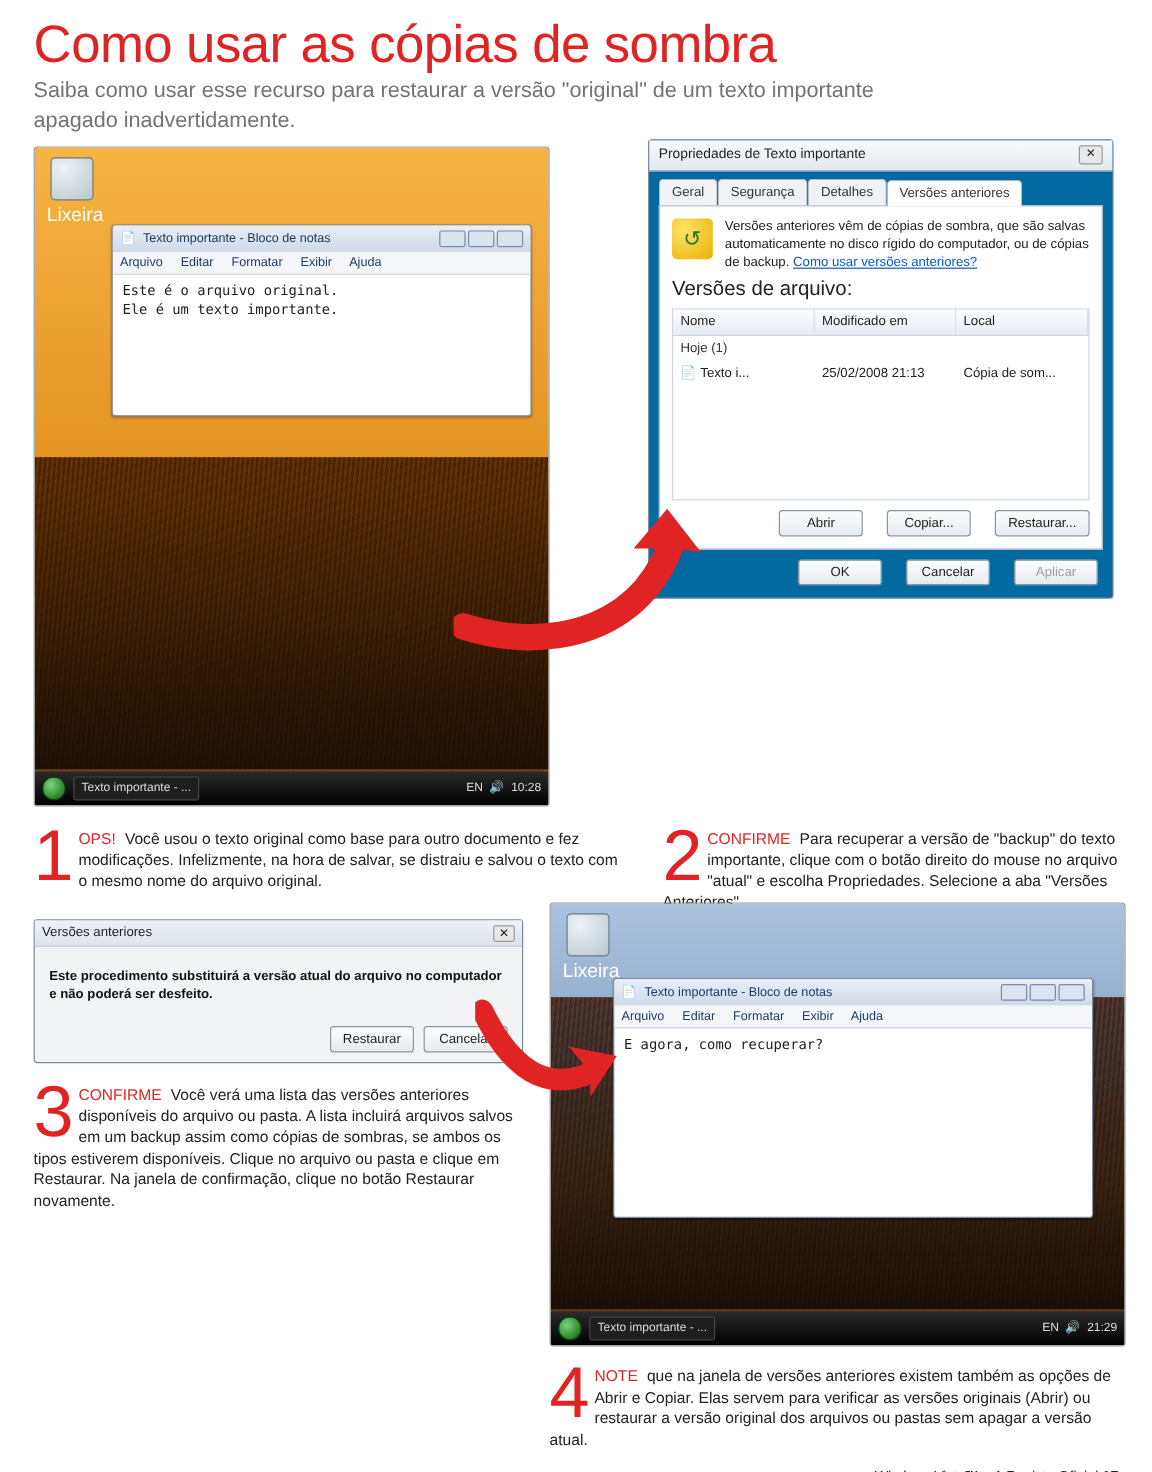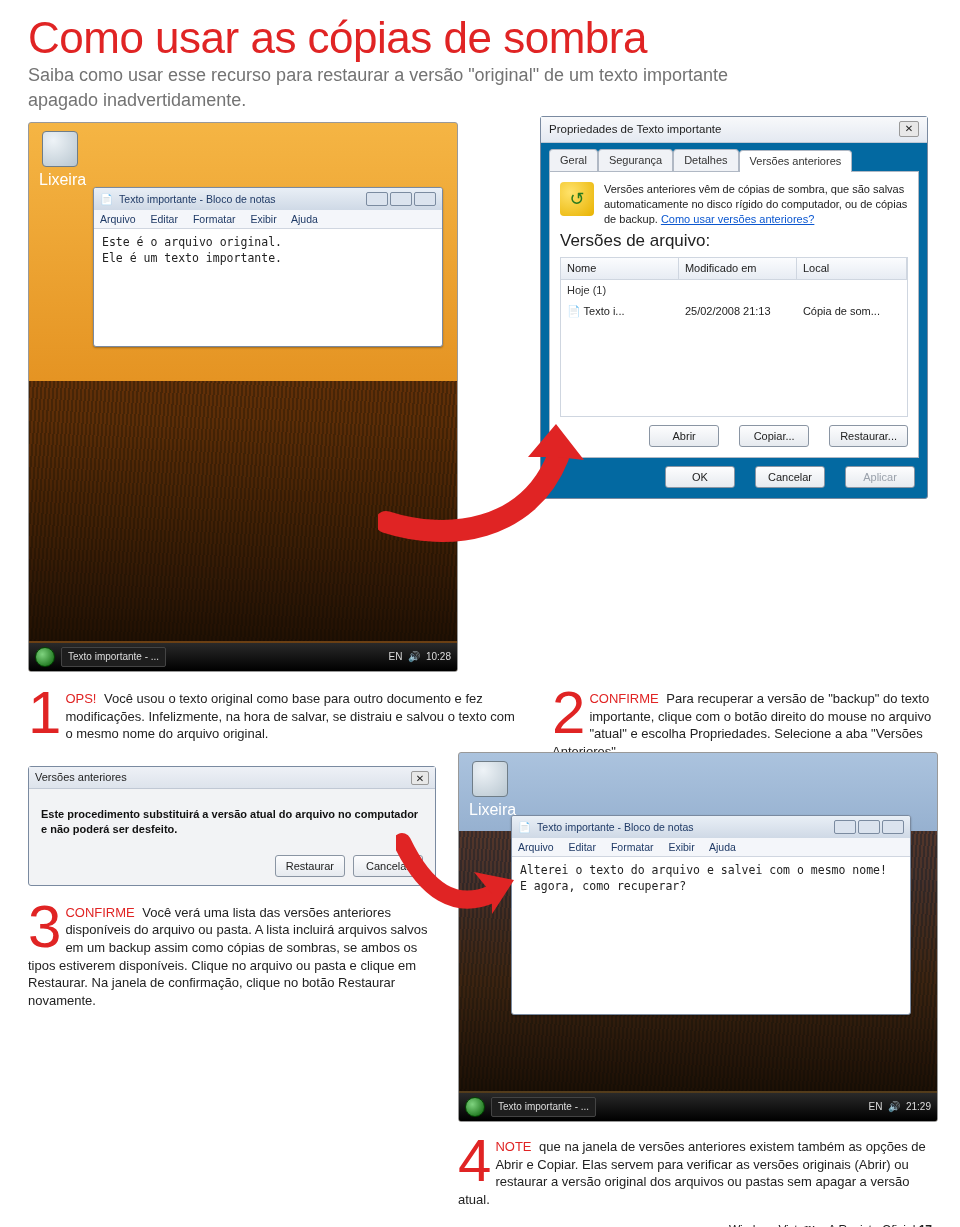--- a/index.html
+++ b/index.html
@@ -283,21 +283,20 @@
           </div>
         </div>
         <div class="np-menu">
           <span>Arquivo</span>
           <span>Editar</span>
           <span>Formatar</span>
           <span>Exibir</span>
           <span>Ajuda</span>
         </div>
         <div class="np-body">
-          <div>Alterei o texto do arquivo e salvei com o mesmo nome!</div>
           <div>E agora, como recuperar?</div>
         </div>
       </div>
 
       <div class="taskbar">
         <div class="start-orb"></div>
         <div class="task-item">Texto importante - ...</div>
         <div class="clock">
           <span>EN</span>&nbsp;&nbsp;🔊&nbsp;
           <span>21:29</span>

